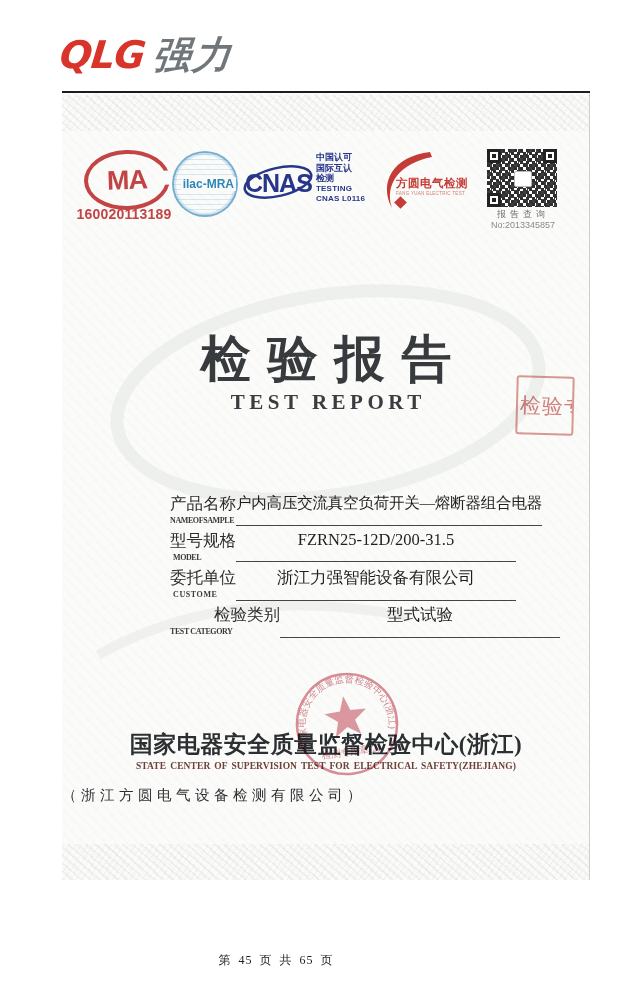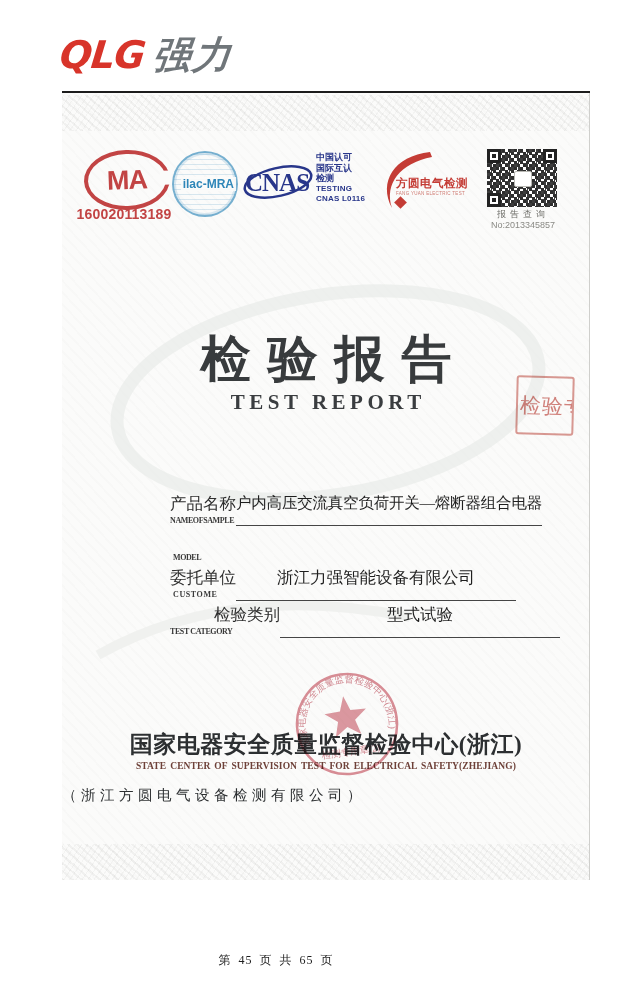--- a/index.html
+++ b/index.html
@@ -27,21 +27,21 @@
   .cma-ma{font-family:"Liberation Sans",sans-serif;font-weight:900;font-size:27px;color:#c24444;letter-spacing:-1px;}
   .cma-num{position:absolute;left:76px;top:206px;width:96px;text-align:center;
        font-family:"Liberation Sans",sans-serif;font-weight:700;font-size:14px;color:#c24444;letter-spacing:.2px;}
   .ilac{position:absolute;left:172px;top:151px;width:62px;height:62px;border-radius:50%;
        border:2px solid rgba(95,162,200,.85);display:flex;align-items:center;justify-content:flex-end;
        background:repeating-linear-gradient(0deg, rgba(120,175,210,.28) 0 1px, transparent 1px 5px);
        box-shadow:inset 0 0 0 2px rgba(120,175,210,.25);}
   .ilac-label{background:rgba(251,251,250,.9);padding:0 2px;font-family:"Liberation Sans",sans-serif;
        font-weight:800;font-size:12px;color:#2e86b8;}
   .cnas{position:absolute;left:245px;top:160px;width:68px;height:46px;}
-  .cnas-word{position:absolute;left:0;top:9px;font-family:Liberation Serif, serif;font-weight:900;
+  .cnas-word{position:absolute;left:0;top:9px;font-family:Liberation Sans, sans-serif;font-weight:900;
        font-size:25px;color:#28368a;letter-spacing:-1px;}
   .cnas-ell{position:absolute;left:-2px;top:0;}
   .cnas-txt{position:absolute;left:316px;top:152px;font-size:9px;line-height:10.5px;color:#28368a;
        font-weight:700;font-family:"Liberation Sans",sans-serif;}
   .cnas-txt .en{font-size:8px;letter-spacing:.2px;}
   .fy{position:absolute;left:366px;top:148px;width:110px;height:72px;}
   .fy-name{position:absolute;left:30px;top:28px;font-size:11.5px;font-weight:700;color:#c43c35;letter-spacing:.5px;}
   .fy-en{position:absolute;left:30px;top:43px;font-size:4.5px;color:#cf7a72;font-family:"Liberation Sans",sans-serif;letter-spacing:.3px;white-space:nowrap;}
   
   .qr{position:absolute;left:487px;top:149px;width:70px;height:58px;
@@ -156,20 +156,24 @@
   <div class="sq-stamp">
     <span>检验专</span>
   </div>
 
   <div class="frow r1">
     <span class="lbl">产品名称</span>
     <span class="val left">户内高压交流真空负荷开关—熔断器组合电器</span>
   </div>
   <div class="sublbl s1">NAMEOFSAMPLE</div>
 
+  <div class="frow r2">
+    <span class="lbl">型号规格</span>
+    <span class="val">FZRN25-12D/200-31.5</span>
+  </div>
   <div class="sublbl s2">MODEL</div>
 
   <div class="frow r3">
     <span class="lbl">委托单位</span>
     <span class="val">浙江力强智能设备有限公司</span>
   </div>
   <div class="sublbl s3">CUSTOME</div>
 
   <div class="frow r4">
     <span class="lbl">检验类别</span>

